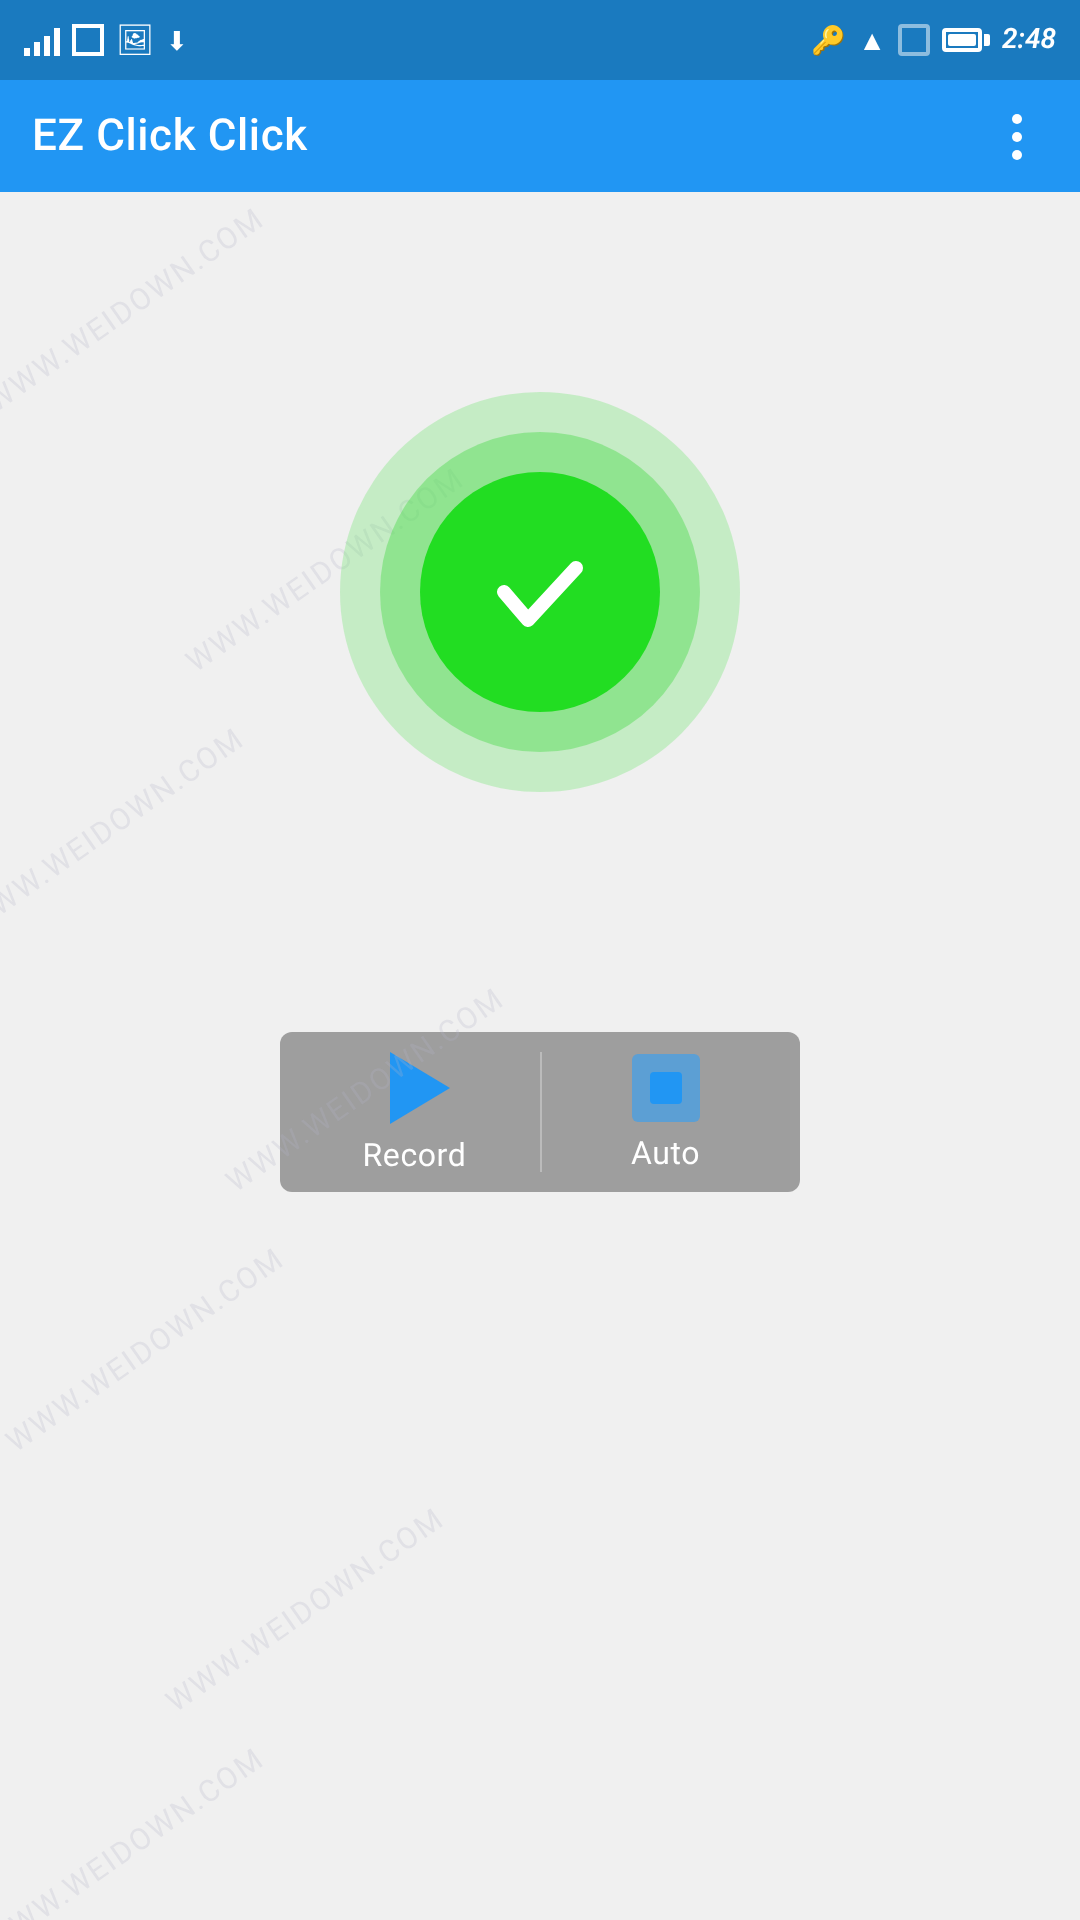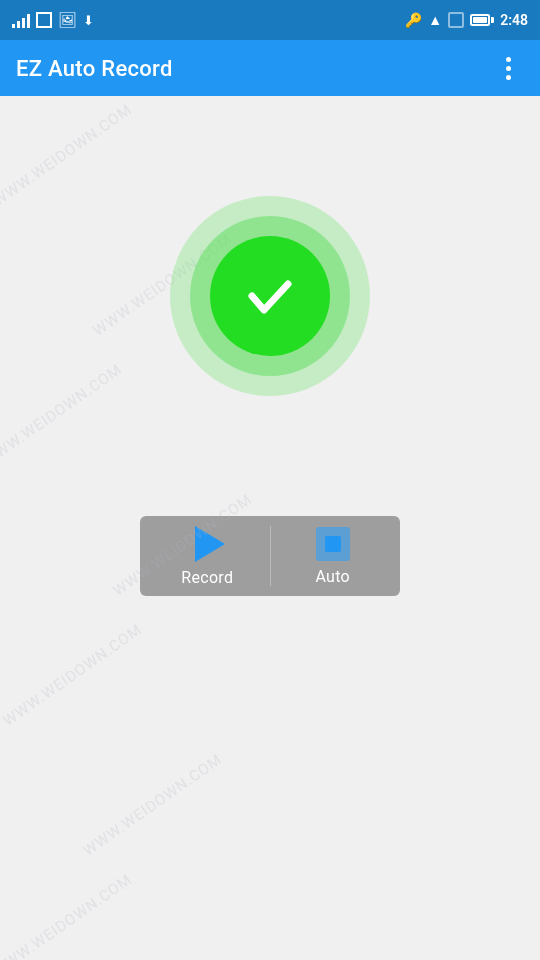--- a/index.html
+++ b/index.html
@@ -309,26 +309,26 @@
   <div class="status-bar-right">
     <span class="key-icon">🔑</span>
     <span class="wifi-icon">▲</span>
     <div class="sim-icon"></div>
     <div class="battery-icon">
       <div class="battery-body">
         <div class="battery-fill"></div>
       </div>
       <div class="battery-tip"></div>
     </div>
-    <span style="color:white;font-size:14px;font-weight:600;">2:48</span>
+    <span style="color:white;font-size:14px;font-weight:600;font-style:italic;">2:48</span>
   </div>
 </div>
 
 <div class="toolbar">
-  <span class="toolbar-title">EZ Auto Record</span>
+  <span class="toolbar-title">EZ Click Click</span>
   <div class="more-icon" title="More options">
     <div class="more-dot"></div>
     <div class="more-dot"></div>
     <div class="more-dot"></div>
   </div>
 </div>
 
 <div class="main-content">
 
   <div class="watermark">

